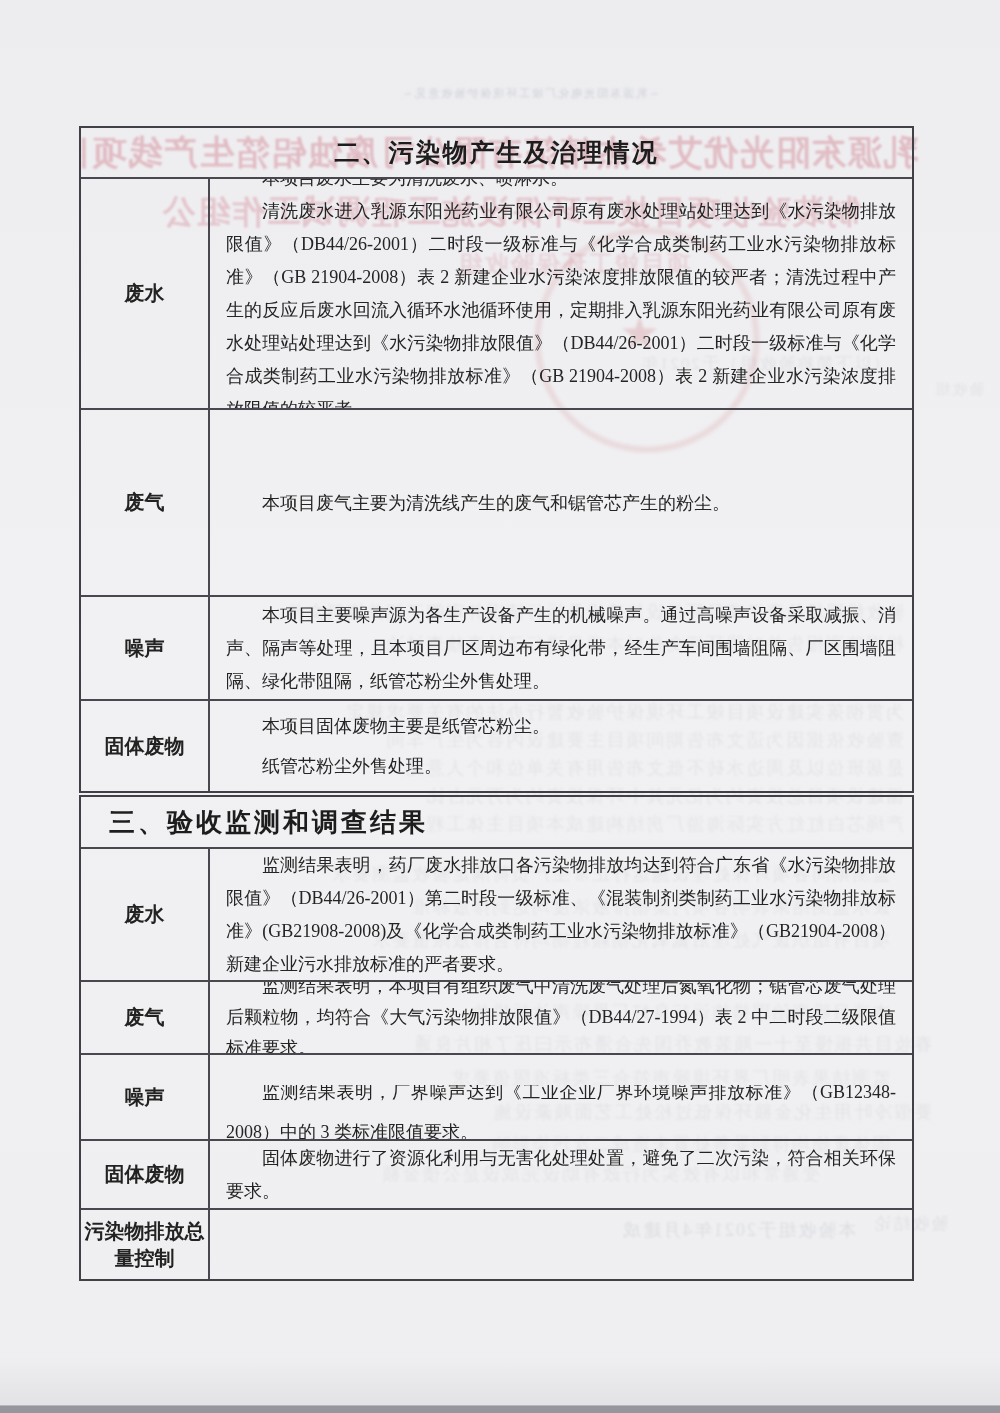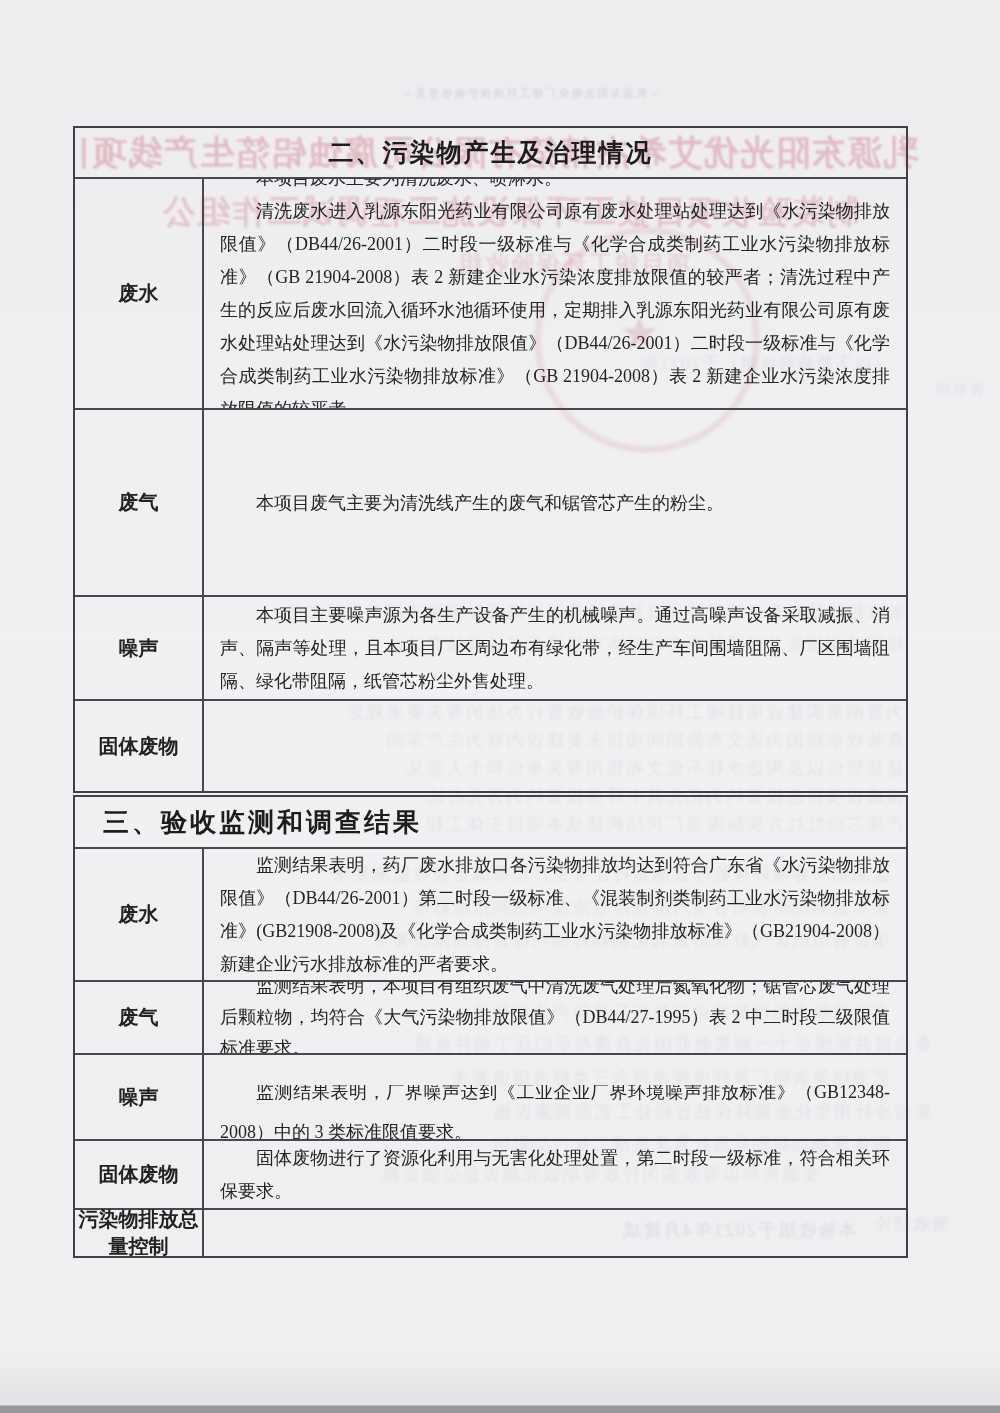--- a/index.html
+++ b/index.html
@@ -13,21 +13,21 @@
   .bottom-edge{position:absolute;left:0;right:0;bottom:0;height:7px;background:#96969c;border-top:1px solid #b9b9bd;}
 
   
   .bleed{position:absolute;inset:0;pointer-events:none;z-index:1;}
   .ghost{position:absolute;transform:scaleX(-1);filter:blur(1.3px);white-space:nowrap;overflow:hidden;
          font-family:"Liberation Serif",serif;letter-spacing:2px;}
   .ghost-stamp{position:absolute;border-radius:50%;filter:blur(2px);}
   .ghost-star{position:absolute;filter:blur(1.5px);}
 
   
-  .doc-table{position:absolute;left:73px;width:835px;border:2px solid #404046;box-sizing:border-box;z-index:2;background:transparent;}
+  .doc-table{position:absolute;left:79px;width:835px;border:2px solid #404046;box-sizing:border-box;z-index:2;background:transparent;}
   .trow{display:flex;box-sizing:border-box;border-top:2px solid #48484e;position:relative;}
   .trow:first-child{border-top:none;}
   .hcell{flex:0 0 129px;box-sizing:border-box;border-right:2px solid #48484e;
          display:flex;align-items:center;justify-content:center;text-align:center;
          font-weight:bold;font-size:20px;line-height:27px;
          font-family:"Liberation Sans",sans-serif;color:#222;padding:2px 0;}
   .ccell{flex:1;box-sizing:border-box;padding:4px 16px;display:flex;flex-direction:column;justify-content:center;
          font-size:18px;line-height:33px;text-align:justify;overflow:hidden;color:#242424;}
   .ccell p{margin:0;text-indent:2em;}
   .ccell.noindent p{text-indent:0;}
@@ -45,21 +45,21 @@
   .r-t1-solid{height:92px;}
   .r-t1-solid .ccell{line-height:40px;}
   
   .r-t2-head{height:50px;}
   .r-t2-water{height:133px;}
   .r-t2-gas{height:73px;line-height:31px;}
   .r-t2-gas .ccell{line-height:31px;}
   .r-t2-noise{height:86px;}
   .r-t2-noise .ccell{line-height:40px;margin-top:30px;}
   .r-t2-solid{height:69px;}
-  .r-t2-total{height:48px;}
+  .r-t2-total{height:71px;}
 </style>
 </head>
 <body>
 
 <div class="page">
 
   <div class="bleed">
       <div class="ghost" style="left: 380px; top: 86px; width: 280px; font-size: 11px; color: rgb(125, 132, 148); opacity: 0.28;">～乳源东阳光电化厂竣工环境保护验收意见～</div>
       <div class="ghost" style="left: 82px; top: 130px; width: 836px; font-size: 34px; color: rgb(207, 117, 132); opacity: 0.42; font-weight: bold;">乳源东阳光优艾希杰精箔有限公司腐蚀铝箔生产线项目竣工环境保护验收意见</div>
       <div class="ghost" style="left: 160px; top: 190px; width: 700px; font-size: 33px; color: rgb(207, 117, 132); opacity: 0.34; font-weight: bold;">制装验收项目披工环保设施工程调试工作组公示</div>
@@ -111,54 +111,58 @@
 
     <div class="trow r-t1-noise">
       <div class="hcell">噪声</div>
       <div class="ccell">
         <p>本项目主要噪声源为各生产设备产生的机械噪声。通过高噪声设备采取减振、消声、隔声等处理，且本项目厂区周边布有绿化带，经生产车间围墙阻隔、厂区围墙阻隔、绿化带阻隔，纸管芯粉尘外售处理。</p>
       </div>
     </div>
 
     <div class="trow r-t1-solid">
       <div class="hcell">固体废物</div>
+      <div class="ccell">
+        <p>本项目固体废物主要是纸管芯粉尘。</p>
+        <p>纸管芯粉尘外售处理。</p>
+      </div>
     </div>
   </div>
 
   <div class="doc-table" id="table2" style="top:795px;">
 
     <div class="trow sec-head-row r-t2-head">
       <div class="sec-head">三、验收监测和调查结果</div>
     </div>
 
     <div class="trow r-t2-water">
       <div class="hcell">废水</div>
       <div class="ccell">
         <p>监测结果表明，药厂废水排放口各污染物排放均达到符合广东省《水污染物排放限值》（DB44/26-2001）第二时段一级标准、《混装制剂类制药工业水污染物排放标准》(GB21908-2008)及《化学合成类制药工业水污染物排放标准》（GB21904-2008）新建企业污水排放标准的严者要求。</p>
       </div>
     </div>
 
     <div class="trow r-t2-gas">
       <div class="hcell">废气</div>
       <div class="ccell">
-        <p>监测结果表明，本项目有组织废气中清洗废气处理后氮氧化物；锯管芯废气处理后颗粒物，均符合《大气污染物排放限值》（DB44/27-1995）表 2 中二时段二级限值标准要求。</p>
+        <p>监测结果表明，本项目有组织废气中清洗废气处理后氮氧化物；锯管芯废气处理后颗粒物，均符合《大气污染物排放限值》（DB44/27-1994）表 2 中二时段二级限值标准要求。</p>
       </div>
     </div>
 
     <div class="trow r-t2-noise">
       <div class="hcell">噪声</div>
       <div class="ccell">
         <p>监测结果表明，厂界噪声达到《工业企业厂界环境噪声排放标准》（GB12348-2008）中的 3 类标准限值要求。</p>
       </div>
     </div>
 
     <div class="trow r-t2-solid">
       <div class="hcell">固体废物</div>
       <div class="ccell">
-        <p>固体废物进行了资源化利用与无害化处理处置，第二时段一级标准，符合相关环保要求。</p>
+        <p>固体废物进行了资源化利用与无害化处理处置，避免了二次污染，符合相关环保要求。</p>
       </div>
     </div>
 
     <div class="trow r-t2-total">
       <div class="hcell">污染物排放总量控制</div>
     </div>
   </div>
 
   <div class="bottom-edge"></div>
 </div>

